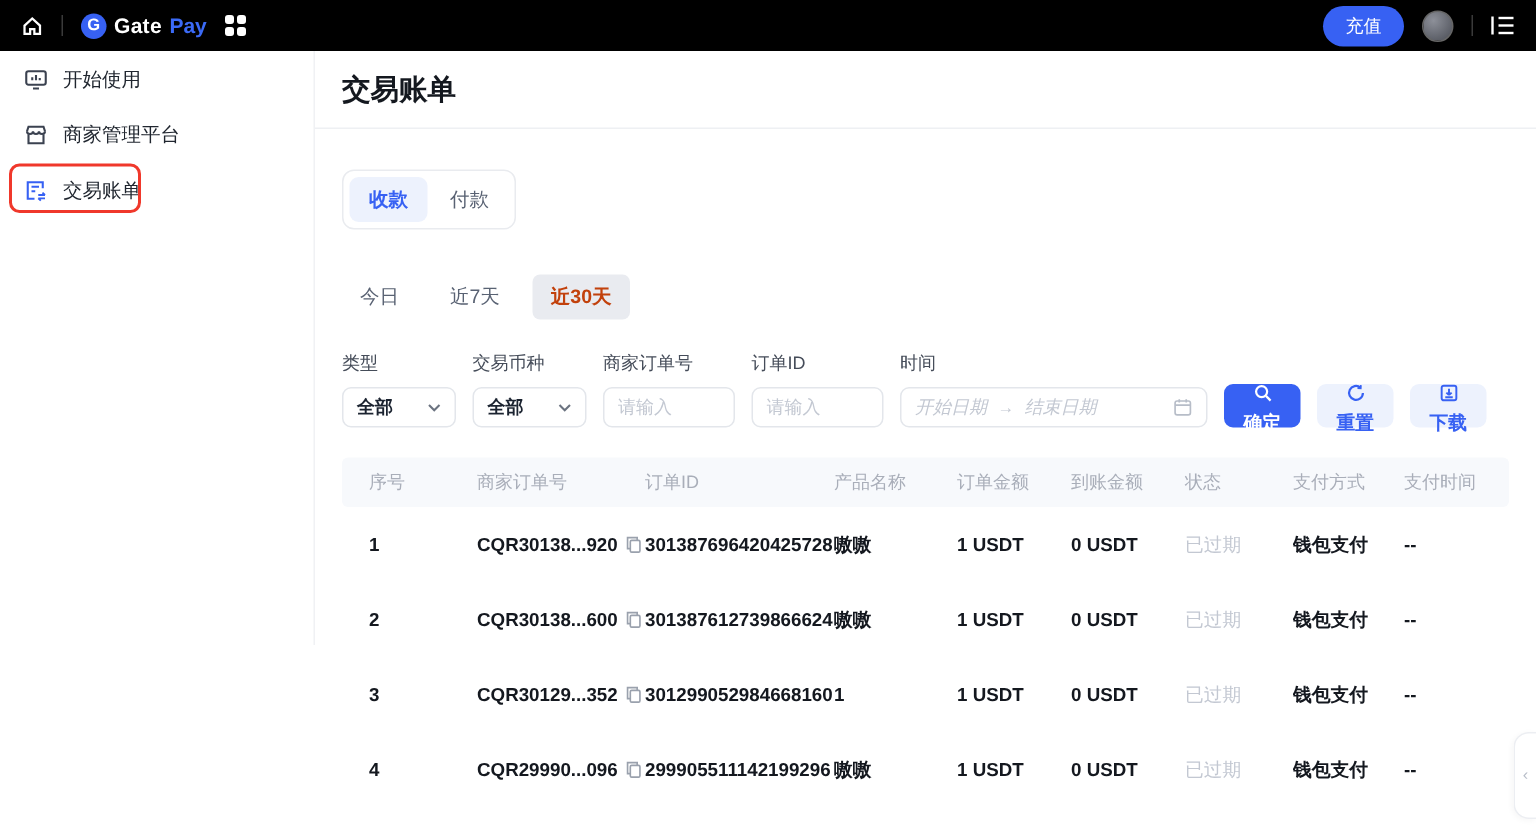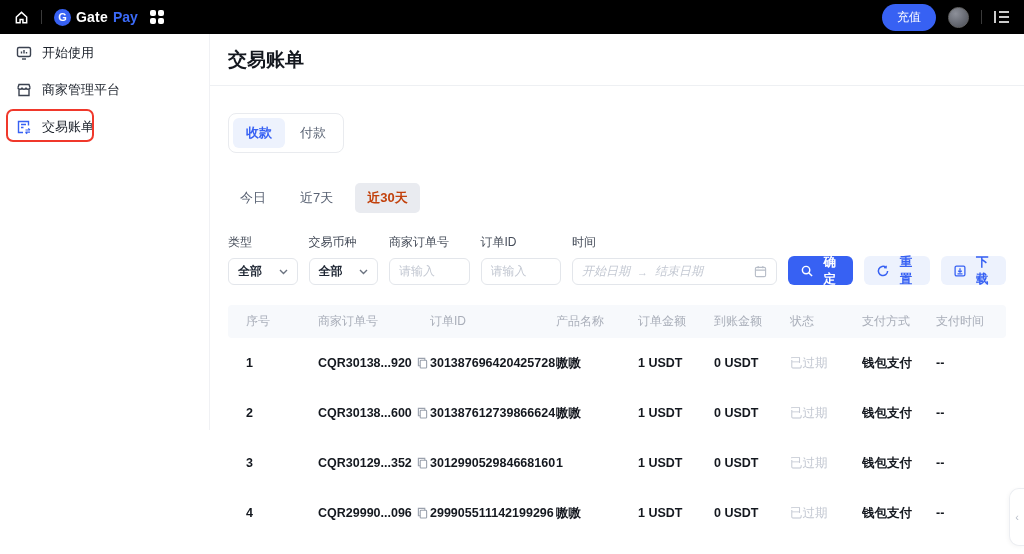--- a/index.html
+++ b/index.html
@@ -56,21 +56,21 @@
   .select .chev { color:#6b7380; margin-left:8px; display:flex; }
   .control input { border:none; outline:none; width:100%; font-size:12px; color:#b91c1c;
     font-family:Liberation Mono, monospace; background:transparent; }
   .control input::placeholder, .ph { color:#c3c8d2; }
   .daterange { width:205px; gap:7px;font-style:italic; }
   .daterange .ph { font-size:12px; white-space:nowrap; }
   .daterange .arrow { color:#c3c8d2; font-size:11px; }
   .daterange .cal { margin-left:auto; color:#b7bdc8; display:flex; }
 
   .btn { height:29px; border:none; border-radius:6px; font-size:12.5px; font-weight:700;
-    display:inline-flex; align-items:center; gap:6px; padding:0 13px; cursor:pointer; font-family:inherit; }
+    display:inline-flex; align-items:center; gap:6px; padding:0 13px; cursor:pointer; font-family:inherit;flex-direction:column; }
   .btn svg { flex:0 0 auto; }
   .btn-primary { background:var(--accent); color:#fff; }
   .btn-soft { background:var(--accent-light); color:var(--accent); }
 
   
   .table { margin-top:20px; }
   .trow { display:grid; grid-template-columns:72px 112px 126px 82px 76px 76px 72px 74px 1fr;
     align-items:center; padding-left:18px; }
   .thead { background:#f7f9fc; border-radius:4px; height:33px; }
   .thead .th { font-size:12px; color:#a9aeb9; }

